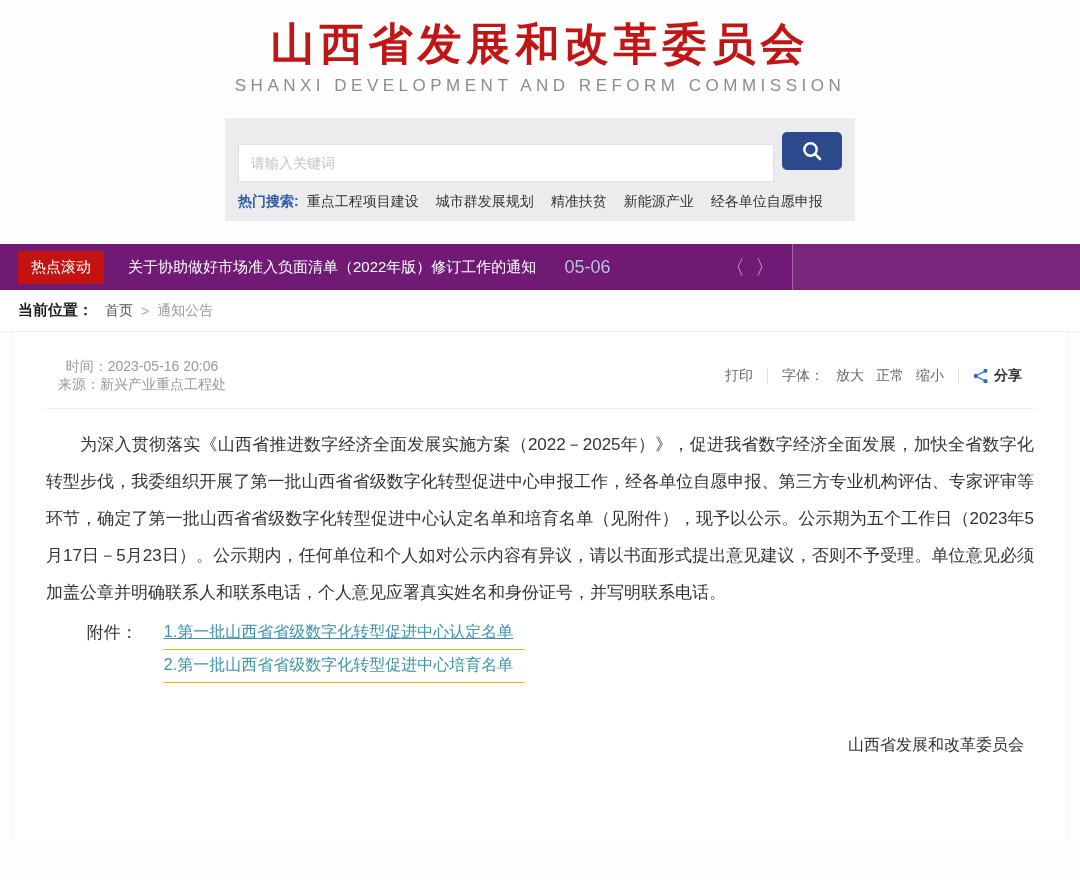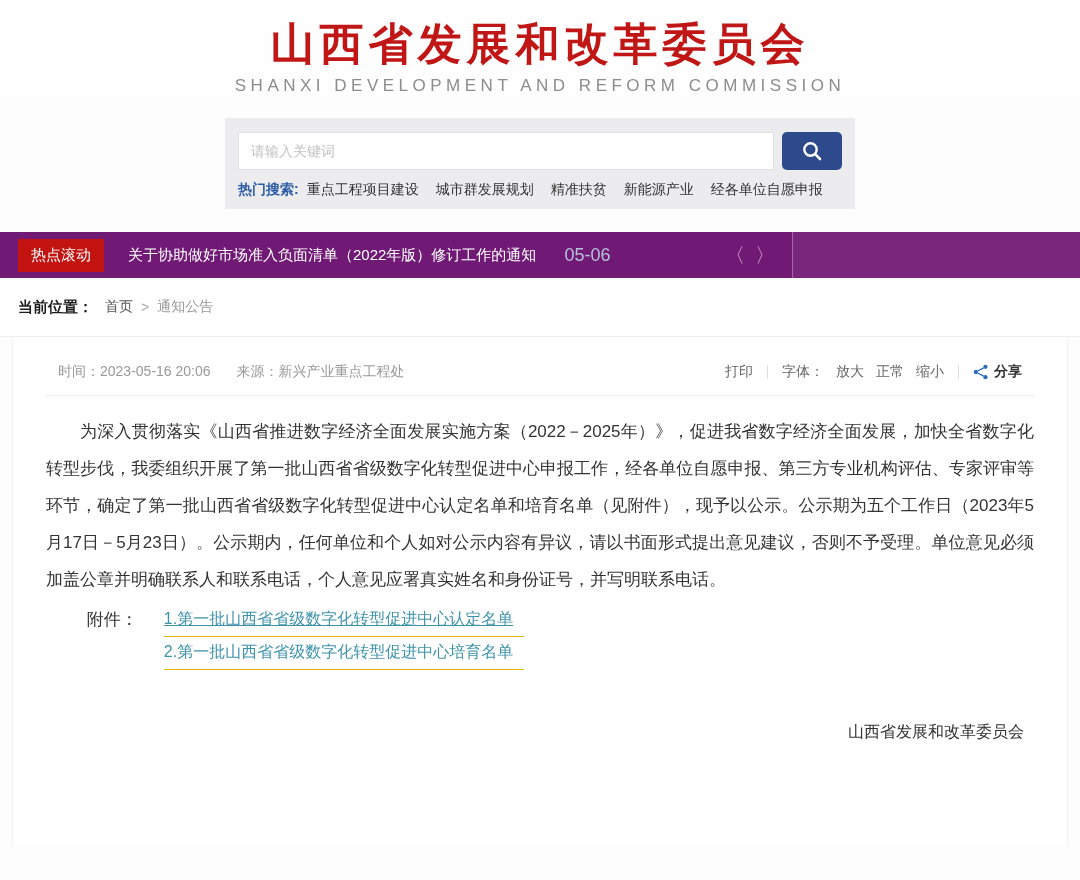--- a/index.html
+++ b/index.html
@@ -22,20 +22,21 @@
   
   .search-panel {
     width: 630px; margin: 22px auto 0 auto;
     background: #ececee; padding: 14px 13px 10px 13px;
   }
   .search-row { display: flex; align-items: stretch; }
   .search-input {
     flex: 1; height: 38px; border: 1px solid #e0e0e0; background: #fff;
     padding: 4px 12px; font-size: 14px; color: #15803d; outline: none;
     font-family: inherit;
+    margin-top: 12px;
   }
   .search-input::placeholder { color: #c2c2c2; }
   .search-btn {
     width: 60px; height: 38px; margin-left: 8px; border: none;
     background: #2d4a8c; border-radius: 5px; cursor: pointer;
     display: flex; align-items: center; justify-content: center;
   }
   .hot-row { margin-top: 11px; font-size: 14px; display: flex; align-items: center; }
   .hot-label { color: #2b5ca5; font-weight: bold; margin-right: 8px; }
   .hot-link { color: #333; text-decoration: none; margin-right: 17px; cursor: pointer; }
@@ -59,21 +60,21 @@
     font-size: 20px; cursor: pointer; padding: 0 5px; line-height: 1;
     font-family: inherit;
   }
   .ticker-right {
     width: 288px; align-self: stretch; margin-left: 12px;
     border-left: 1px solid rgba(255,255,255,0.3);
     background: rgba(255,255,255,0.06);
   }
   
   .breadcrumb {
-    height: 59px; display: flex; align-items: center;
+    height: 42px; display: flex; align-items: center;
     padding: 0 18px; font-size: 14px; background: #fff;
     border-bottom: 1px solid #efefef;
   }
   .bc-label { font-size: 15px; font-weight: bold; color: #1d1d1d; margin-right: 12px; }
   .bc-home { color: #555; text-decoration: none; cursor: pointer; }
   .bc-sep { color: #aaa; margin: 0 8px; }
   .bc-current { color: #999; }
   
   .content-card {
     margin: 0 12px; background: #fff; min-height: 510px;
@@ -81,21 +82,21 @@
     padding: 26px 33px 16px 33px;
   }
   .article-title {
     text-align: center; font-size: 21px; font-weight: bold;
     color: #333; letter-spacing: 1px; margin-bottom: 24px;
   }
   .meta-row {
     display: flex; align-items: center; font-size: 14px; color: #999;
     padding: 0 12px 14px 12px; border-bottom: 1px solid #ececec;
   }
-  .meta-left { display: flex; align-items: center; }
+  .meta-left { display: flex; align-items: center; flex-direction: column; }
   .meta-item { margin-right: 26px; }
   .meta-right { margin-left: auto; display: flex; align-items: center; color: #666; }
   .tool { text-decoration: none; color: #666; cursor: pointer; margin: 0 6px; white-space: nowrap; }
   .tool-sep { width: 1px; height: 14px; background: #ddd; margin: 0 8px; }
   .share-wrap { display: flex; align-items: center; margin-left: 6px; cursor: pointer; }
   .share-label { color: #333; font-weight: bold; margin-left: 5px; }
   .article-body {
     margin-top: 17px; font-size: 17px; line-height: 37px;
     text-align: justify; color: #333; text-indent: 2em;
   }

